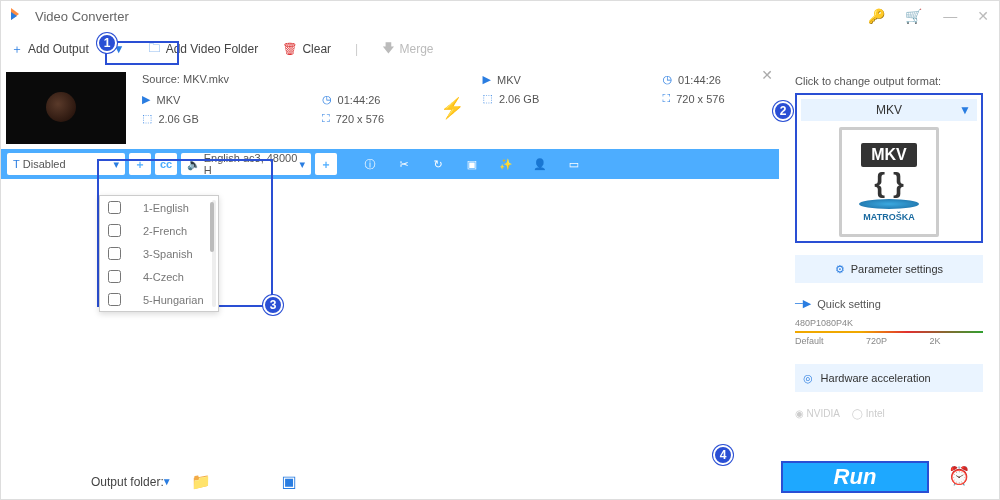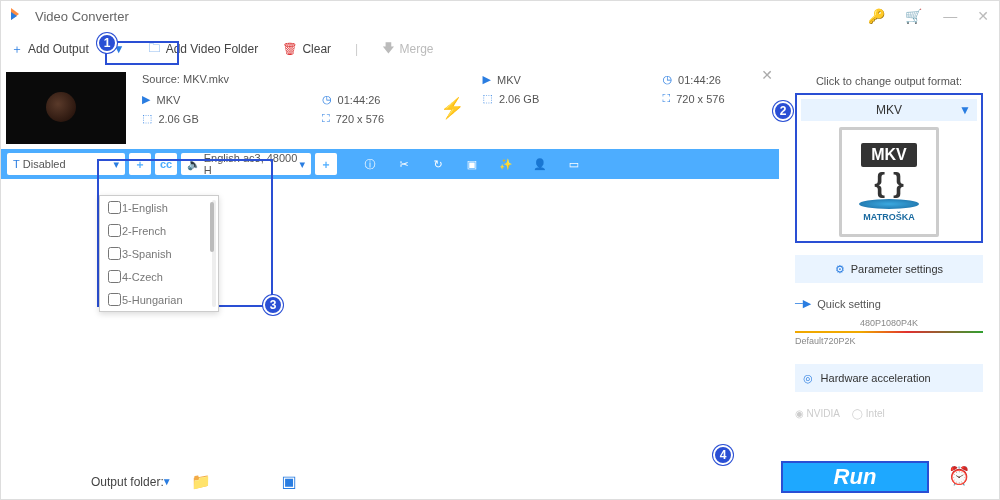--- a/index.html
+++ b/index.html
@@ -23,38 +23,38 @@
 .grid2{display:flex;gap:80px}
 .cell{display:flex;align-items:center;gap:6px;min-width:100px}
 .out-col{position:absolute;left:50%;top:6px;right:10px;padding-left:30px}
 .arrow-mid{position:absolute;left:50%;top:50%;transform:translate(-50%,-50%);color:#ff9d3c;font-size:20px}
 .close-x{position:absolute;right:6px;top:0;color:#aaa;cursor:pointer;font-size:14px}
 .subbar{height:30px;background:#4dadff;display:flex;align-items:center;padding:0 6px;gap:4px;font-size:11px;color:#fff}
 .sub-box{background:#fff;color:#555;height:22px;display:flex;align-items:center;padding:0 6px;border-radius:2px}
 .sub-btn{width:22px;height:22px;background:#fff;display:flex;align-items:center;justify-content:center;color:#4dadff;border-radius:2px;cursor:pointer;font-weight:bold}
 .sub-icon{width:30px;height:30px;display:flex;align-items:center;justify-content:center;cursor:pointer;color:#fff}
 .dropdown{position:absolute;left:98px;top:194px;width:120px;background:#fff;border:1px solid #ccc;box-shadow:0 2px 6px rgba(0,0,0,.15);font-size:11px;z-index:10}
-.dropdown .opt{display:flex;align-items:center;gap:1px;padding:5px 8px;color:#777;cursor:pointer}
+.dropdown .opt{display:flex;align-items:center;gap:22px;padding:5px 8px;color:#777;cursor:pointer}
 .dropdown .opt input{margin:0}
 .scroll-track{position:absolute;right:2px;top:4px;bottom:4px;width:4px;background:#eee;border-radius:2px}
 .scroll-thumb{position:absolute;top:2px;width:4px;height:50px;background:#bbb;border-radius:2px;right:2px}
 .format-box{border:2px solid #2a4fd4;padding:4px;background:#fff;text-align:center;position:relative;margin-top:6px}
 .format-dd{background:#e8f3ff;height:22px;display:flex;align-items:center;justify-content:center;font-size:12px;color:#333;margin-bottom:6px;cursor:pointer;position:relative}
 .format-dd .caret{position:absolute;right:6px;color:#2a7de1}
 .mkv-logo{width:100px;height:110px;margin:0 auto;border:3px solid #ccc;border-radius:2px;background:#fff;display:flex;flex-direction:column;align-items:center;justify-content:center;font-weight:bold}
 .mkv-top{background:#333;color:#fff;padding:3px 10px;font-size:16px;border-radius:2px}
 .mkv-braces{font-size:28px;color:#333;line-height:1;margin:2px 0}
 .mkv-oval{width:60px;height:10px;border-radius:50%;background:radial-gradient(ellipse,#3ba9e0,#1a6aa0)}
 .mkv-txt{font-size:9px;color:#1a6aa0;margin-top:3px}
 .param-btn{margin-top:12px;height:28px;background:#eaf4ff;display:flex;align-items:center;justify-content:center;gap:6px;font-size:11px;color:#333;cursor:pointer}
 .quick-hdr{display:flex;align-items:center;gap:6px;margin-top:14px;font-size:11px}
 .slider-wrap{margin-top:8px;position:relative;height:36px}
-.slider-labels{display:flex;justify-content:center;font-size:9px;color:#888}
+.slider-labels{display:flex;justify-content:flex-start;font-size:9px;color:#888}
 .slider-line{height:2px;background:linear-gradient(to right,#f0a800 0%,#f0a800 35%,#e03030 60%,#30a030 100%);margin:3px 0;position:relative}
-.slider-labels2{display:flex;font-size:9px;color:#888}
+.slider-labels2{display:flex;justify-content:space-between;font-size:9px;color:#888}
 .hw-btn{margin-top:10px;height:28px;background:#eaf4ff;display:flex;align-items:center;gap:8px;padding:0 8px;font-size:11px;color:#333;cursor:pointer}
 .vendor{margin-top:16px;display:flex;gap:12px;align-items:center;color:#ccc;font-size:10px}
 .bottom{position:absolute;bottom:8px;left:90px;right:20px;display:flex;align-items:center;gap:20px;font-size:12px}
 .out-label{color:#444}
 .out-input{flex:0 0 360px;height:22px;border:1px solid #bbb;padding:0 6px;font-size:11px;color:#555}
 .folder-icn{color:#2a7de1;cursor:pointer;font-size:16px}
 .run-btn{position:absolute;right:70px;bottom:6px;width:148px;height:32px;background:#1ea8ff;color:#fff;font-size:22px;font-style:italic;font-weight:bold;display:flex;align-items:center;justify-content:center;cursor:pointer;border:2px solid #2a4fd4}
 .clock-icn{position:absolute;right:28px;bottom:12px;color:#4dadff;font-size:18px;cursor:pointer}
 .marker{position:absolute;width:20px;height:20px;border-radius:50%;background:#2a4fd4;border:2px solid #fff;box-shadow:0 0 0 1px #2a4fd4;color:#fff;font-size:12px;font-weight:bold;display:flex;align-items:center;justify-content:center;z-index:20}
 .box1{position:absolute;left:104px;top:40px;width:74px;height:24px;border:2px solid #2a4fd4;pointer-events:none;z-index:15}
@@ -158,21 +158,21 @@
       <span class="sub-icon">✂</span>
       <span class="sub-icon">↻</span>
       <span class="sub-icon">▣</span>
       <span class="sub-icon">✨</span>
       <span class="sub-icon">👤</span>
       <span class="sub-icon">▭</span>
     </div>
   </div>
 
   <div class="right-panel">
-    <div style="text-align:center;margin-bottom:2px">Click to change output format:</div>
+    <div style="margin-bottom:2px">Click to change output format:</div>
     <div class="format-box">
       <div class="format-dd">
           <span>MKV</span>
           <span class="caret">▼</span>
         </div>
       <div class="mkv-logo">
         <div class="mkv-top">MKV</div>
         <div class="mkv-braces">{&nbsp;}</div>
         <div class="mkv-oval"></div>
         <div class="mkv-txt">MATROŠKA</div>

